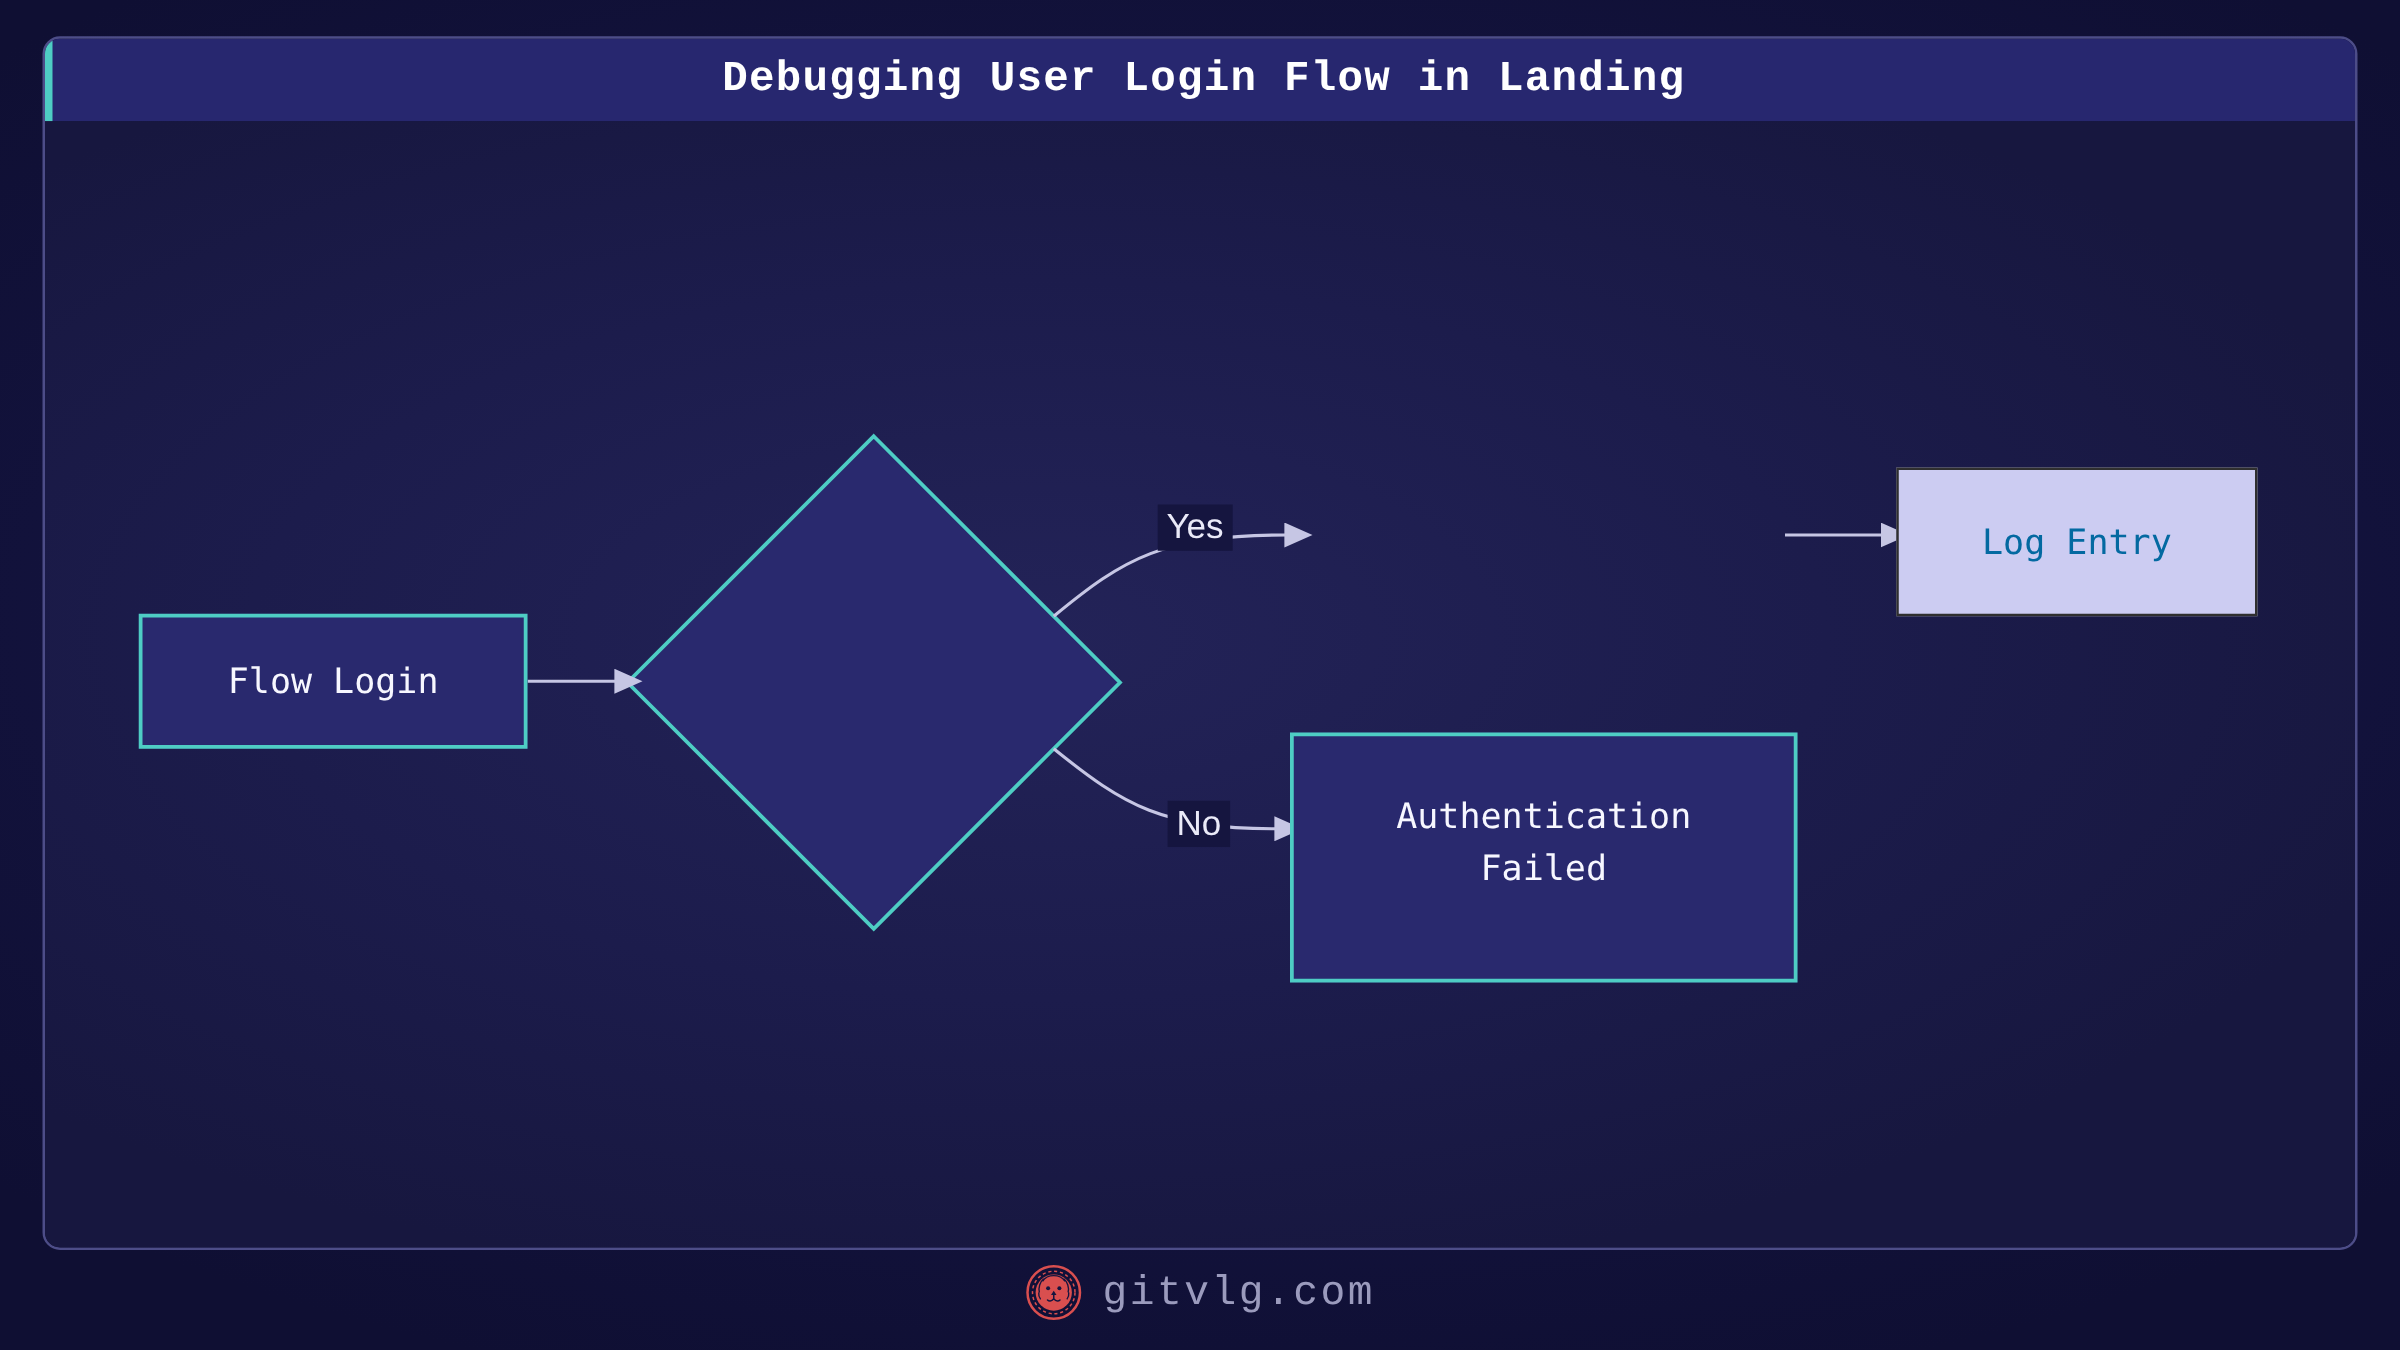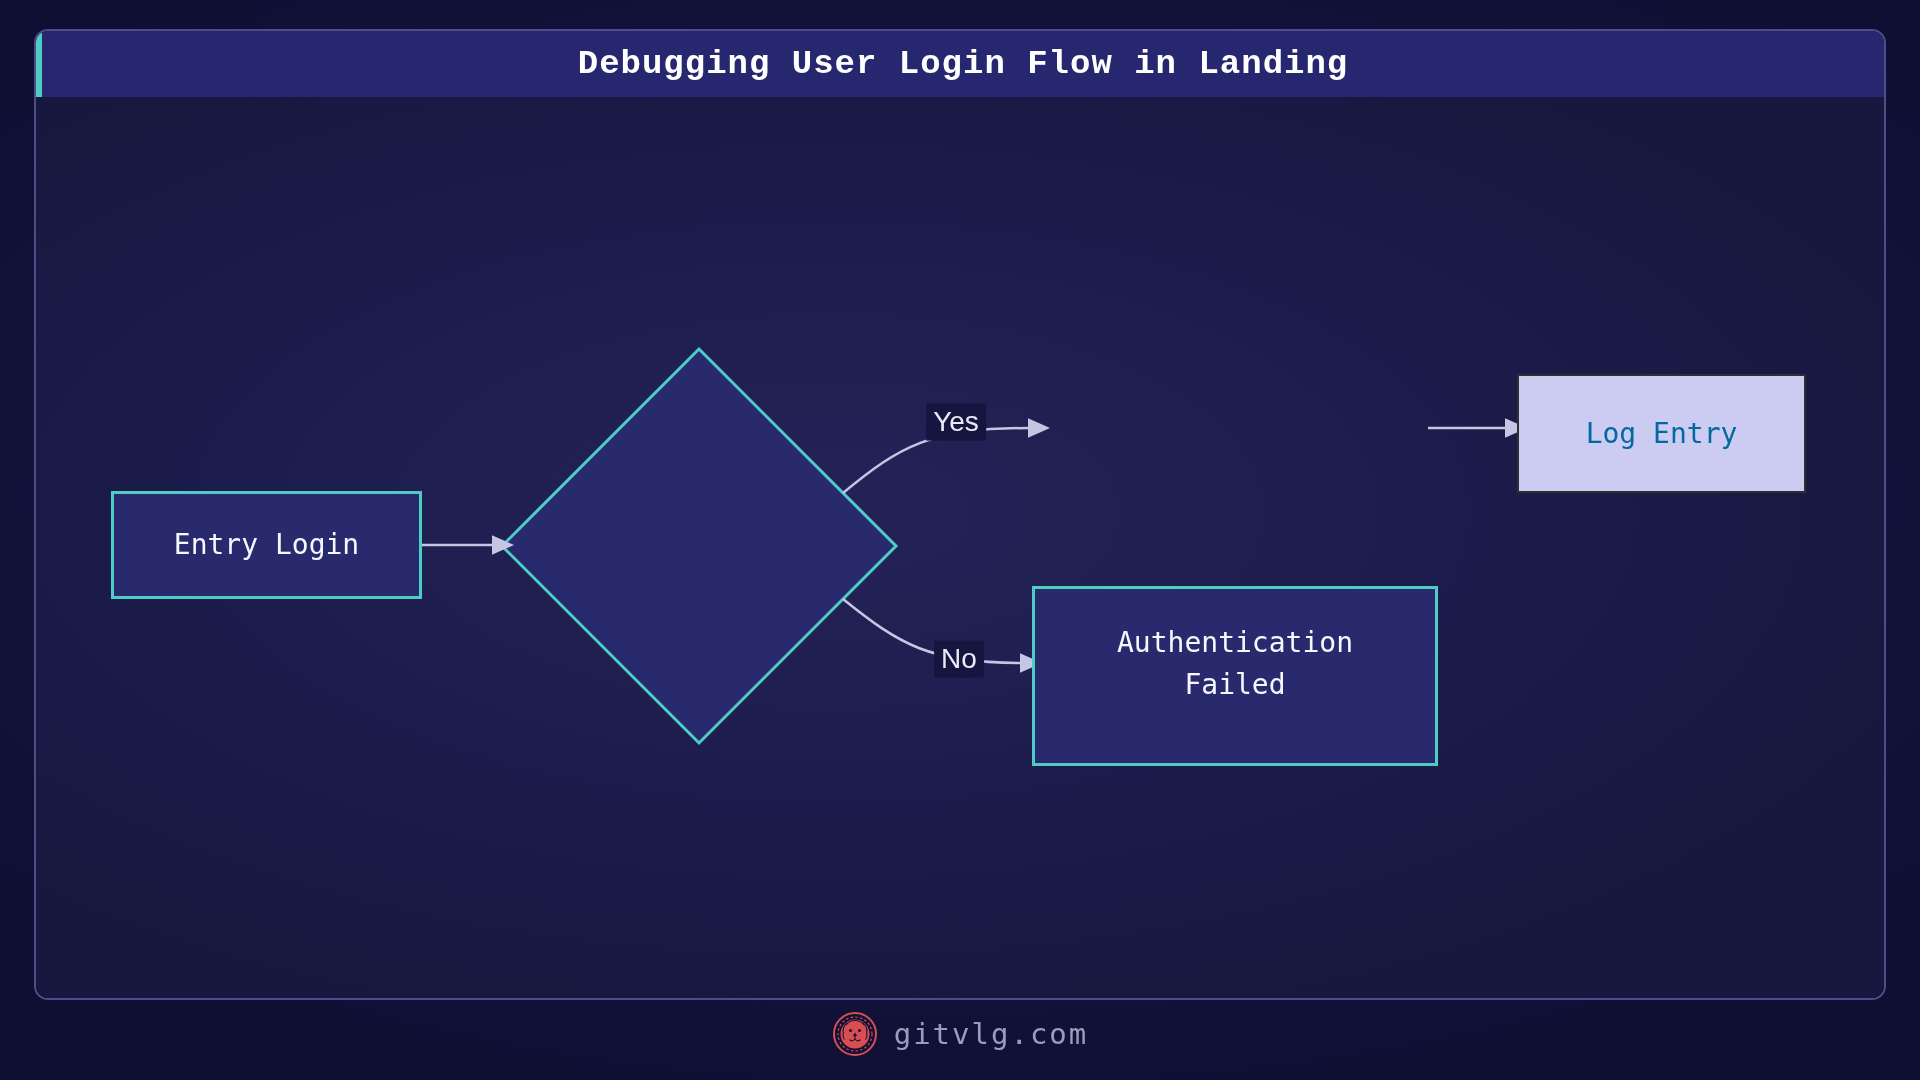--- a/index.html
+++ b/index.html
@@ -32,21 +32,21 @@
   #flow{position:absolute;left:0;top:0;width:1920px;height:1080px;pointer-events:none;}
   .node{
     position:absolute;box-sizing:border-box;
     background:var(--node_fill);border:3px solid var(--accent_teal);
     color:var(--node_text);font-size:28px;line-height:42px;
     display:flex;flex-direction:column;align-items:center;justify-content:center;
     text-align:center;
   }
   #node-user-login{left:111px;top:491px;width:311px;height:108px;}
   #node-login-complete{left:1040px;top:351px;width:388px;height:155px;padding-bottom:24px;}
-  #node-auth-failed{left:1032px;top:586px;width:406px;height:180px;padding-bottom:24px;}
+  #node-auth-failed{left:1032px;top:586px;width:406px;height:200px;padding-bottom:24px;}
   #node-log-entry{
     left:1517px;top:374px;width:289px;height:119px;
     background:var(--log_entry_fill);border:2px solid var(--log_entry_border);
     color:#0369a1;
   }
   #decision-label{
     position:absolute;left:699px;top:546px;transform:translate(-50%,-50%);
     color:var(--node_text);font-size:28px;white-space:nowrap;
   }
   .edge-label{
@@ -56,21 +56,21 @@
     padding:3px 7px;line-height:1.1;
   }
   #edge-label-yes{left:956px;top:422px;}
   #edge-label-no{left:959px;top:659px;}
   svg#edges{position:absolute;left:0;top:0;}
   
   #footer{
     position:absolute;left:0;top:1006px;width:1920px;height:56px;
     display:flex;align-items:center;justify-content:center;gap:16px;
   }
-  #site-text{color:var(--footer_text);font-size:29px;letter-spacing:2px;}
+  #site-text{color:var(--footer_text);font-size:33px;letter-spacing:2px;font-family:Liberation Mono, monospace;}
 </style>
 </head>
 <body>
 
 <div id="stage">
 
   <div id="panel">
     <div id="panel-header">
       <div id="page-title">Debugging User Login Flow in Landing</div>
     </div>
@@ -88,21 +88,21 @@
 
       <polygon points="699,349 896,546 699,743 502,546" fill="#29296e" stroke="#4ecdc4" stroke-width="3"></polygon>
 
       <path d="M 422 545 L 494 545" stroke="#c6c6e4" stroke-width="2.5" fill="none" marker-end="url(#arrow)"></path>
       <path d="M 843 493 C 900 446, 930 428, 1030 428" stroke="#c6c6e4" stroke-width="2.5" fill="none" marker-end="url(#arrow)"></path>
       <path d="M 843 599 C 900 645, 930 663, 1022 663" stroke="#c6c6e4" stroke-width="2.5" fill="none" marker-end="url(#arrow)"></path>
       <path d="M 1428 428 L 1507 428" stroke="#c6c6e4" stroke-width="2.5" fill="none" marker-end="url(#arrow)"></path>
     </svg>
 
     <div class="node" id="node-user-login">
-      <span>Entry Login</span>
+      <span>Flow Login</span>
     </div>
 
 
 
     <div class="node" id="node-auth-failed">
       <span>Authentication</span>
       <span>Failed</span>
     </div>
 
     <div class="node" id="node-log-entry">

